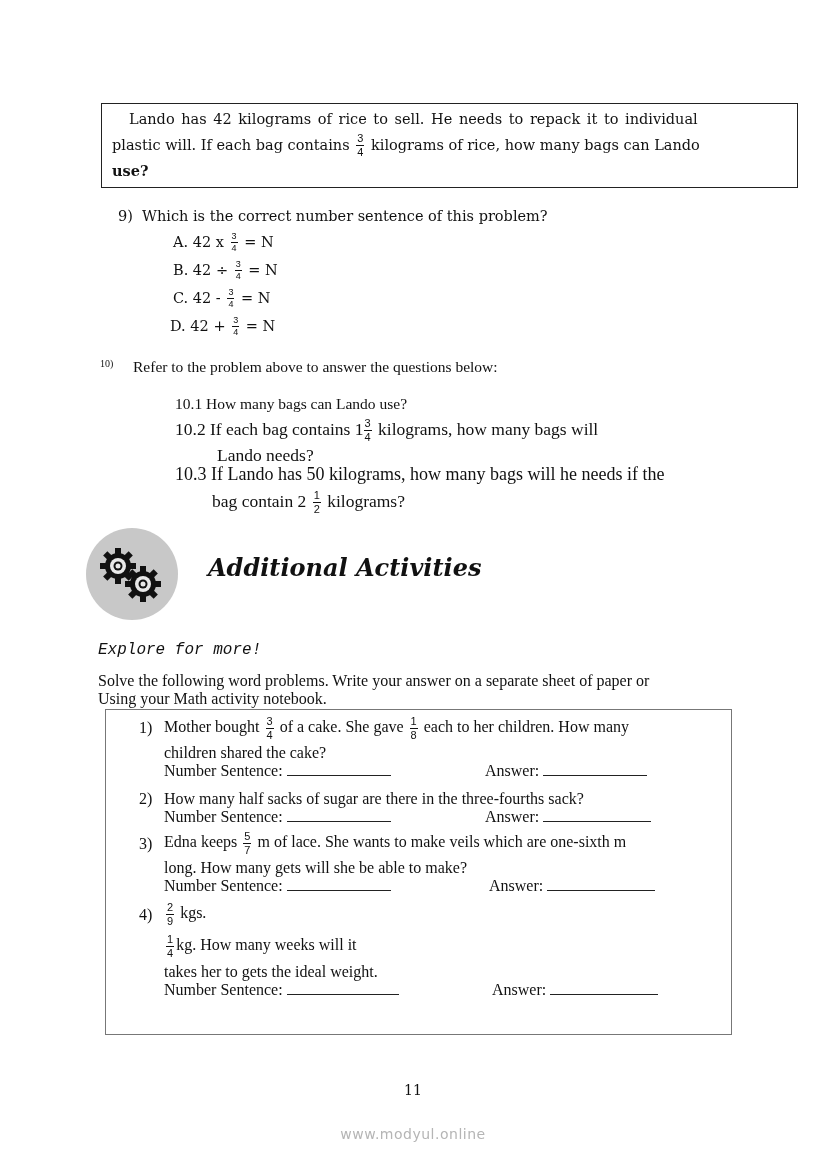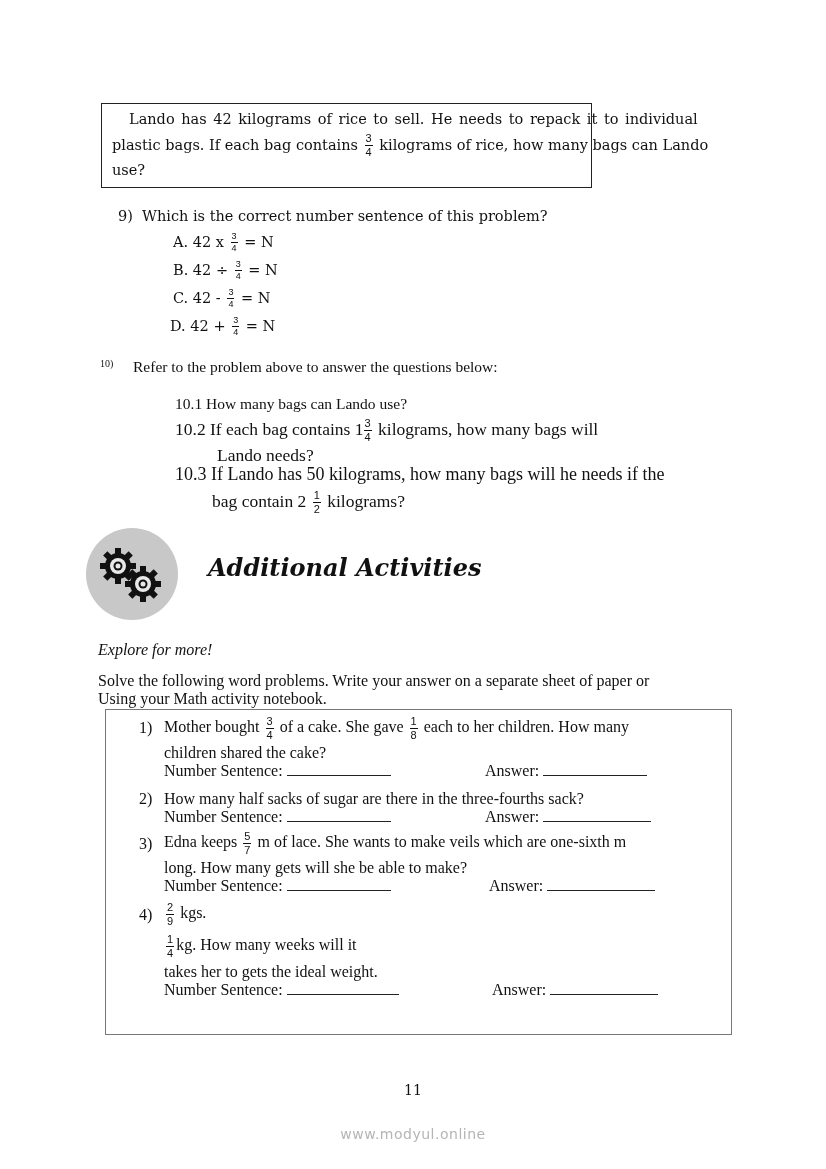--- a/index.html
+++ b/index.html
@@ -3,56 +3,56 @@
 <meta charset="utf-8">
 <style>
   html, body { margin: 0; padding: 0; background: #ffffff; }
   body { width: 826px; height: 1169px; position: relative; font-family: "DejaVu Serif", serif; color: #111; overflow: hidden; }
   .abs { position: absolute; }
   .frac { display: inline-flex; flex-direction: column; align-items: center; vertical-align: middle; font-family: "Liberation Sans", sans-serif; line-height: 1; margin: 0 2px; }
   .frac .num { font-size: 11px; padding: 0 1px 1px 1px; border-bottom: 1px solid #111; }
   .frac .den { font-size: 11px; padding-top: 1px; }
   .frac.sm .num, .frac.sm .den { font-size: 9px; }
 
-  #problem-box { left: 101px; top: 103px; width: 491px; height: 85px; border: 1.5px solid #222; box-sizing: border-box; }
+  #problem-box { left: 101px; top: 103px; width: 697px; height: 85px; border: 1.5px solid #222; box-sizing: border-box; }
   .pb-line { position: absolute; font-size: 14.5px; white-space: nowrap; }
 
   .q-line { position: absolute; font-size: 14.5px; white-space: nowrap; }
   .opt { position: absolute; font-size: 14.5px; white-space: nowrap; font-family: "DejaVu Serif", serif; }
 
   .sub-line { position: absolute; font-family: "Liberation Serif", serif; white-space: nowrap; }
 
   #gear-circle { left: 86px; top: 528px; width: 92px; height: 92px; border-radius: 50%; background: #c8c8c8; }
   #section-title { left: 208px; top: 553px; font-family: "DejaVu Serif", serif; font-weight: bold; font-style: italic; font-size: 24px; }
 
-  #explore { left: 98px; top: 641px; font-family: Liberation Serif, serif; font-style: italic; font-size: 16px; }
+  #explore { left: 98px; top: 641px; font-family: Liberation Mono, monospace; font-style: italic; font-size: 16px; }
   .instr { position: absolute; left: 98px; font-family: "Liberation Serif", serif; font-size: 16px; white-space: nowrap; }
 
   #activities-box { left: 105px; top: 709px; width: 627px; height: 326px; border: 1px solid #777; box-sizing: border-box; }
   .act { position: absolute; font-family: "Liberation Serif", serif; font-size: 16px; white-space: nowrap; }
   .act-num { position: absolute; font-family: "Liberation Serif", serif; font-size: 16px; }
   .blank { display: inline-block; border-bottom: 1px solid #222; height: 13px; vertical-align: baseline; }
 
   #page-number { left: 0; width: 826px; top: 1082px; text-align: center; font-size: 14px; }
   #watermark { left: 0; width: 826px; top: 1126px; text-align: center; font-family: "DejaVu Sans", sans-serif; font-size: 14px; color: #b5b5b5; letter-spacing: 0.5px; }
 </style>
 </head>
 <body>
 
 <div id="problem-box" class="abs">
   <div class="pb-line" style="left:27px; top:7px; word-spacing:2px;">Lando has 42 kilograms of rice to sell.  He needs to repack it to individual</div>
   <div class="pb-line" style="left:10px; top:29px;">
-    <span>plastic bags.  If each bag contains</span>
+    <span>plastic will.  If each bag contains</span>
     <span class="frac">
         <span class="num">3</span>
         <span class="den">4</span>
       </span>
     <span>kilograms of rice, how many bags can Lando</span>
   </div>
-  <div class="pb-line" style="left:10px; top:58px;">use?</div>
+  <div class="pb-line" style="left:10px; top:58px;font-weight:bold;">use?</div>
 </div>
 
 <div class="q-line" style="left:118px; top:208px;">9)</div>
 <div class="q-line" style="left:142px; top:208px;">Which is the correct number sentence of this problem?</div>
 
 <div class="opt" style="left:173px; top:232px;">
   <span>A. 42 x</span>
   <span class="frac sm">
       <span class="num">3</span>
       <span class="den">4</span>

